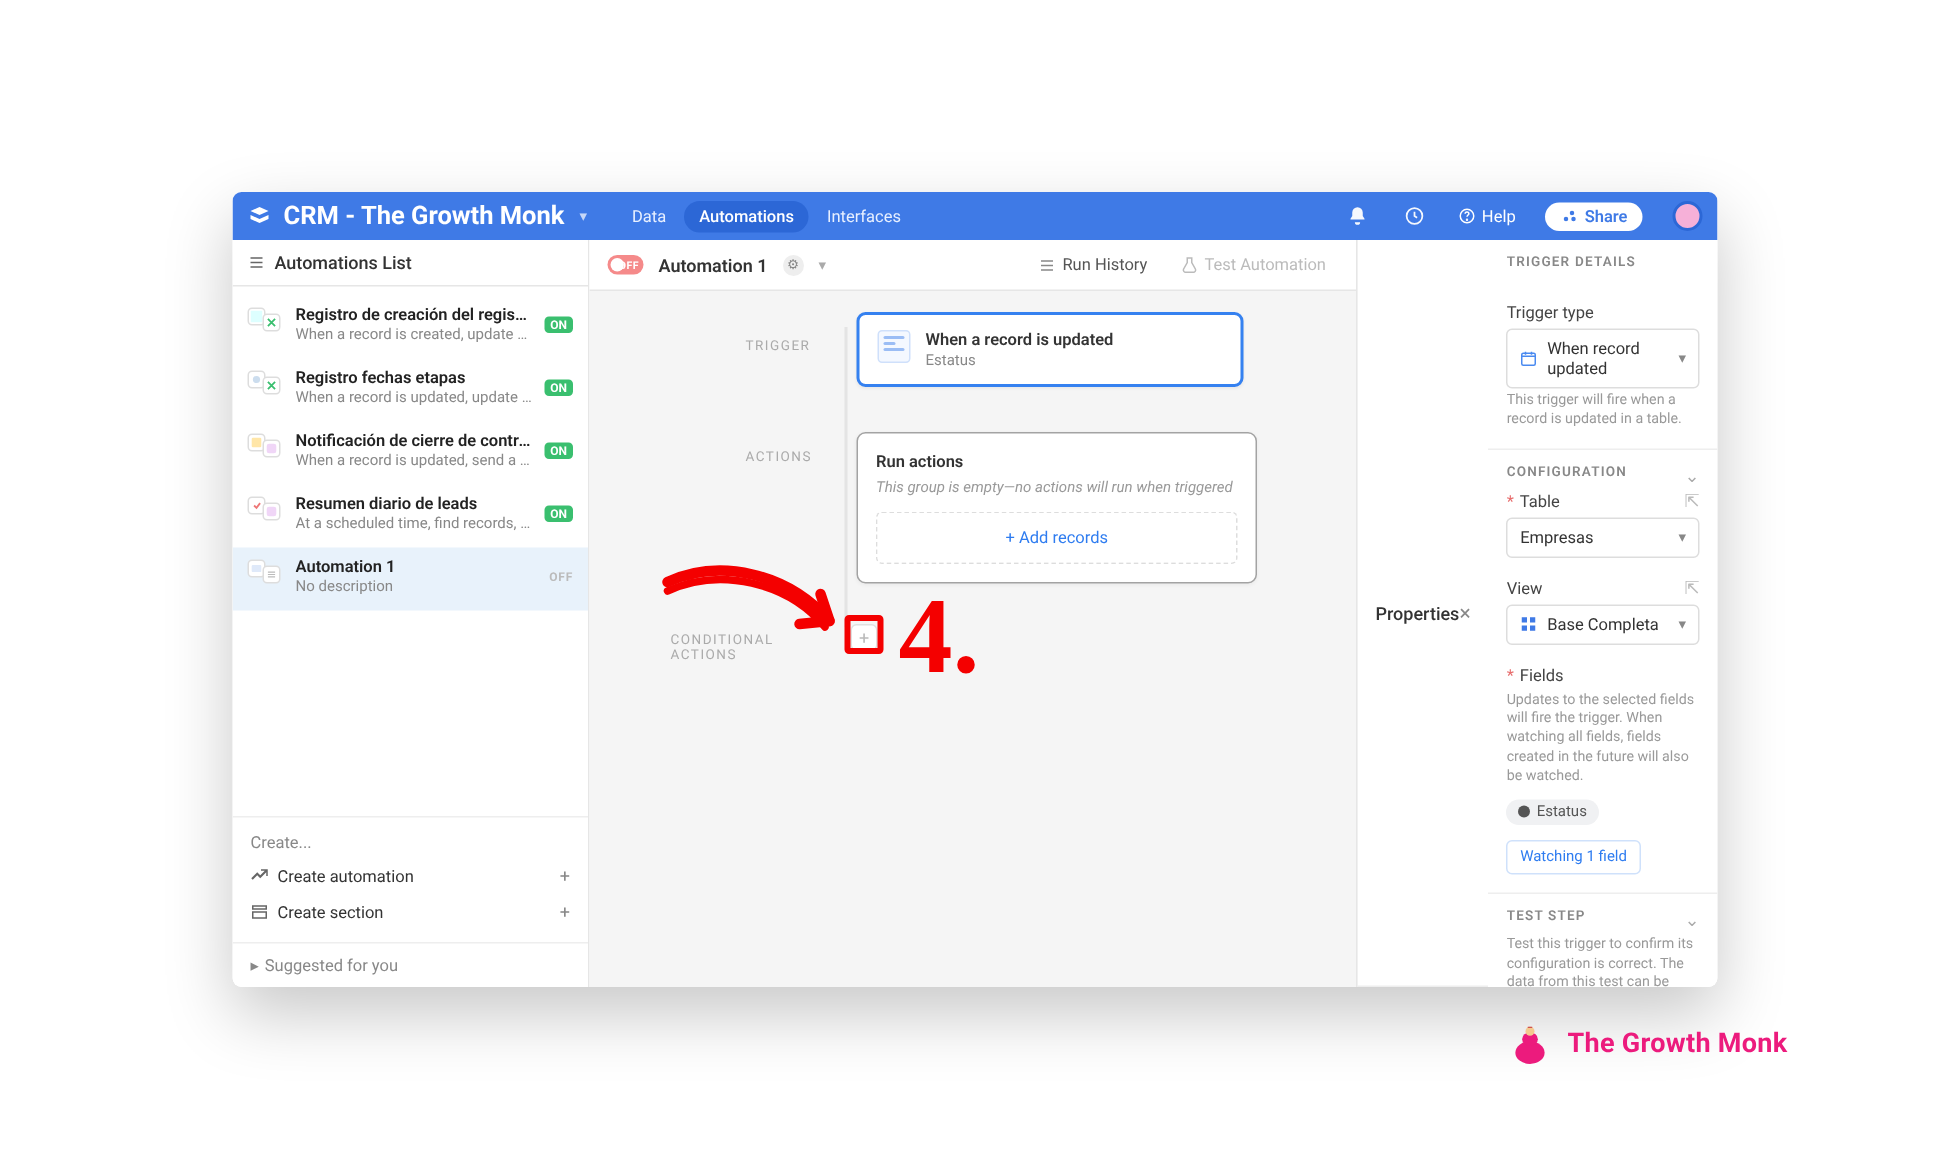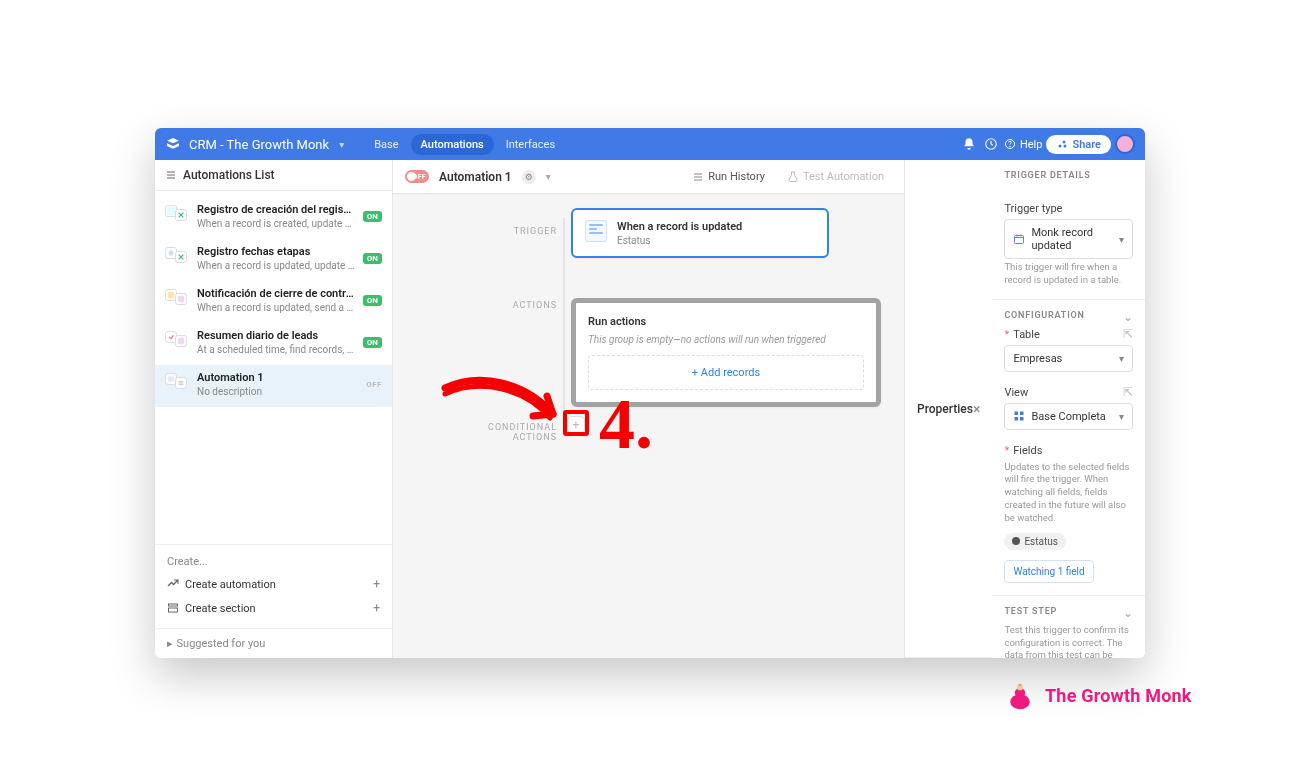--- a/index.html
+++ b/index.html
@@ -3,26 +3,26 @@
 <meta charset="utf-8">
 <style>
   * { box-sizing: border-box; margin:0; padding:0; font-family: -apple-system, BlinkMacSystemFont, "Segoe UI", Roboto, Helvetica, Arial, sans-serif; }
   body { background:#fff; width:1301px; height:781px; position:relative; color:#333; }
   .app-window { position:absolute; left:155px; top:128px; width:990px; height:530px; background:#fff; border-radius:6px; box-shadow:0 18px 45px rgba(0,0,0,0.22); overflow:hidden; display:flex; flex-direction:column; }
 
   
   .topbar { height:32px; background:#3f7ae6; display:flex; align-items:center; padding:0 10px; color:#fff; font-size:12px; gap:8px; }
   .topbar .brand-icon { width:16px; height:16px; display:flex; align-items:center; justify-content:center; }
   .topbar .brand-icon svg { fill:#fff; }
-  .app-title { font-weight:400; font-size:13px; }
+  .app-title { font-weight:700; font-size:17px; }
   .topbar .chev { opacity:.7; font-size:10px; margin-left:2px; }
   .nav-tabs { display:flex; gap:2px; margin-left:12px; }
   .nav-tab { padding:4px 10px; border-radius:12px; font-size:11px; cursor:pointer; color:#e8f0ff; }
   .nav-tab.active { background:#2c67d6; color:#fff; font-weight:500; }
-  .topbar-right { margin-left:auto; display:flex; align-items:center; gap:4px; }
+  .topbar-right { margin-left:auto; display:flex; align-items:center; gap:20px; }
   .ico-btn { width:18px; height:18px; display:flex; align-items:center; justify-content:center; cursor:pointer; opacity:.95; }
   .helplink { font-size:11px; display:flex; align-items:center; gap:4px; cursor:pointer; }
   .share-btn { background:#fff; color:#3f7ae6; border-radius:12px; padding:3px 10px; font-size:11px; font-weight:600; display:flex; align-items:center; gap:4px; cursor:pointer;}
   .avatar { width:20px; height:20px; border-radius:50%; background:#f6b0d8; border:2px solid #2c67d6; }
 
   
   .body { flex:1; display:flex; min-height:0; }
 
   
   .leftcol { width:238px; border-right:1px solid #e6e6e6; display:flex; flex-direction:column; background:#fff; }
@@ -50,32 +50,32 @@
   .center-header { height:34px; background:#fff; border-bottom:1px solid #e6e6e6; display:flex; align-items:center; padding:0 12px; gap:10px; font-size:11px; }
   .toggle-off { width:24px; height:13px; border-radius:8px; background:#f58a8a; position:relative; display:flex; align-items:center; padding-left:2px; }
   .toggle-off::after{ content:''; width:9px; height:9px; background:#fff; border-radius:50%; }
   .toggle-label { font-size:7px; color:#fff; position:absolute; right:3px; font-weight:700; letter-spacing:.3px;}
   .center-title { font-weight:600; font-size:12px; }
   .gear-sm { width:14px;height:14px; border-radius:50%; background:#eee; display:flex;align-items:center;justify-content:center; color:#888; font-size:9px; }
   .center-right-btn { display:flex; align-items:center; gap:4px; font-size:11px; color:#555; padding:4px 8px; border-radius:4px; cursor:pointer; }
   .cr-group{ margin-left:auto; display:flex; gap:6px;}
 
   .canvas { flex:1; position:relative; padding:24px 12px; }
-  .sec-label { position:absolute; left:104px; font-size:9px; letter-spacing:1px; color:#aaa; text-align:right; width:60px; }
+  .sec-label { position:absolute; left:104px; font-size:9px; letter-spacing:1px; color:#aaa; text-align:left; width:60px; }
   .lbl-trigger { top:32px; }
   .lbl-actions { top:106px; }
   .lbl-cond { top:228px; left:54px; width:110px; }
 
   .trigger-card { position:absolute; left:178px; top:14px; width:258px; background:#fff; border:2px solid #3581f0; border-radius:6px; padding:10px 12px; display:flex; gap:10px; align-items:flex-start; box-shadow:0 1px 2px rgba(0,0,0,0.05); cursor:pointer;}
   .trigger-card .t-icon { width:22px;height:22px; border:1px solid #cfe0fb; border-radius:3px; background:#f4f8ff; flex-shrink:0; display:flex; flex-direction:column; padding:3px; gap:2px;}
   .trigger-card .t-icon span{ display:block; height:2px; background:#9bbdf5; border-radius:1px; }
   .trigger-card .tc-title{ font-size:11px; font-weight:600; }
   .trigger-card .tc-sub{ font-size:10px; color:#888; margin-top:2px; }
 
-  .actions-card { position:absolute; left:178px; top:104px; width:310px; background:#fff; border:5px solid #a3a3a3; border-radius:6px; padding:12px; box-shadow:0 1px 3px rgba(0,0,0,0.05); }
+  .actions-card { position:absolute; left:178px; top:94px; width:267px; background:#fff; border:1px solid #a3a3a3; border-radius:6px; padding:12px; box-shadow:0 1px 3px rgba(0,0,0,0.05); }
   .actions-card .ra-title{ font-size:11px; font-weight:600; }
   .actions-card .ra-desc{ font-size:10px; font-style:italic; color:#999; margin-top:6px; }
   .add-action { margin-top:10px; border:1px dashed #ddd; padding:10px; text-align:center; font-size:11px; color:#2e7cf0; border-radius:4px; cursor:pointer; }
 
   .cond-dot { position:absolute; left:174px; top:222px; width:18px;height:18px; border:1px solid #e0e0e0; background:#fff; border-radius:4px; display:flex;align-items:center;justify-content:center; color:#bbb; font-size:12px; cursor:pointer;}
   .connector { position:absolute; left:170px; top:24px; width:2px; height:200px; background:#e4e4e4; }
 
   
   .anno-box { position:absolute; left:170px; top:216px; width:26px; height:26px; border:4px solid #f40000; border-radius:3px; }
   .anno-num { position:absolute; left:206px; top:194px; font-size:72px; font-weight:800; color:#f40000; line-height:1; font-family: Georgia, 'Times New Roman', serif; }
@@ -115,21 +115,21 @@
 
   <div class="topbar">
     <span class="brand-icon">
       <svg viewBox="0 0 24 24" width="16" height="16">
           <path d="M3 7l9-4 9 4-9 4-9-4zm0 4l9 4 9-4v4l-9 4-9-4v-4z"></path>
         </svg>
     </span>
     <span class="app-title">CRM - The Growth Monk</span>
     <span class="chev">▾</span>
     <div class="nav-tabs">
-      <div class="nav-tab">Base</div>
+      <div class="nav-tab">Data</div>
       <div class="nav-tab active">Automations</div>
       <div class="nav-tab">Interfaces</div>
     </div>
     <div class="topbar-right">
       <span class="ico-btn">
         <svg viewBox="0 0 24 24" width="14" height="14" fill="#fff">
             <path d="M12 2a6 6 0 00-6 6v4l-2 3v1h16v-1l-2-3V8a6 6 0 00-6-6zm0 20a3 3 0 003-3H9a3 3 0 003 3z"></path>
           </svg>
       </span>
       <span class="ico-btn">
@@ -364,21 +364,21 @@
         <div class="rc-section">
           <div class="rc-section-h">Trigger Details</div>
           <div class="rc-label">Trigger type</div>
           <div class="rc-select">
             <span class="sel-icon">
                 <svg viewBox="0 0 24 24" width="12" height="12" fill="none" stroke="#4a8af0" stroke-width="2">
                   <rect x="3" y="5" width="18" height="16" rx="2"></rect>
                   <path d="M3 9h18M8 3v4M16 3v4"></path>
                 </svg>
               </span>
-            <span>Monk record updated</span>
+            <span>When record updated</span>
             <span class="caret">▾</span>
           </div>
           <div class="rc-hint" style="">This trigger will fire when a record is updated in a table.</div>
         </div>
 
         <div class="rc-section">
           <div class="rc-section-h">Configuration</div>
           <span class="rc-chev">⌄</span>
 
           <div class="rc-label" style="margin-top:2px">

